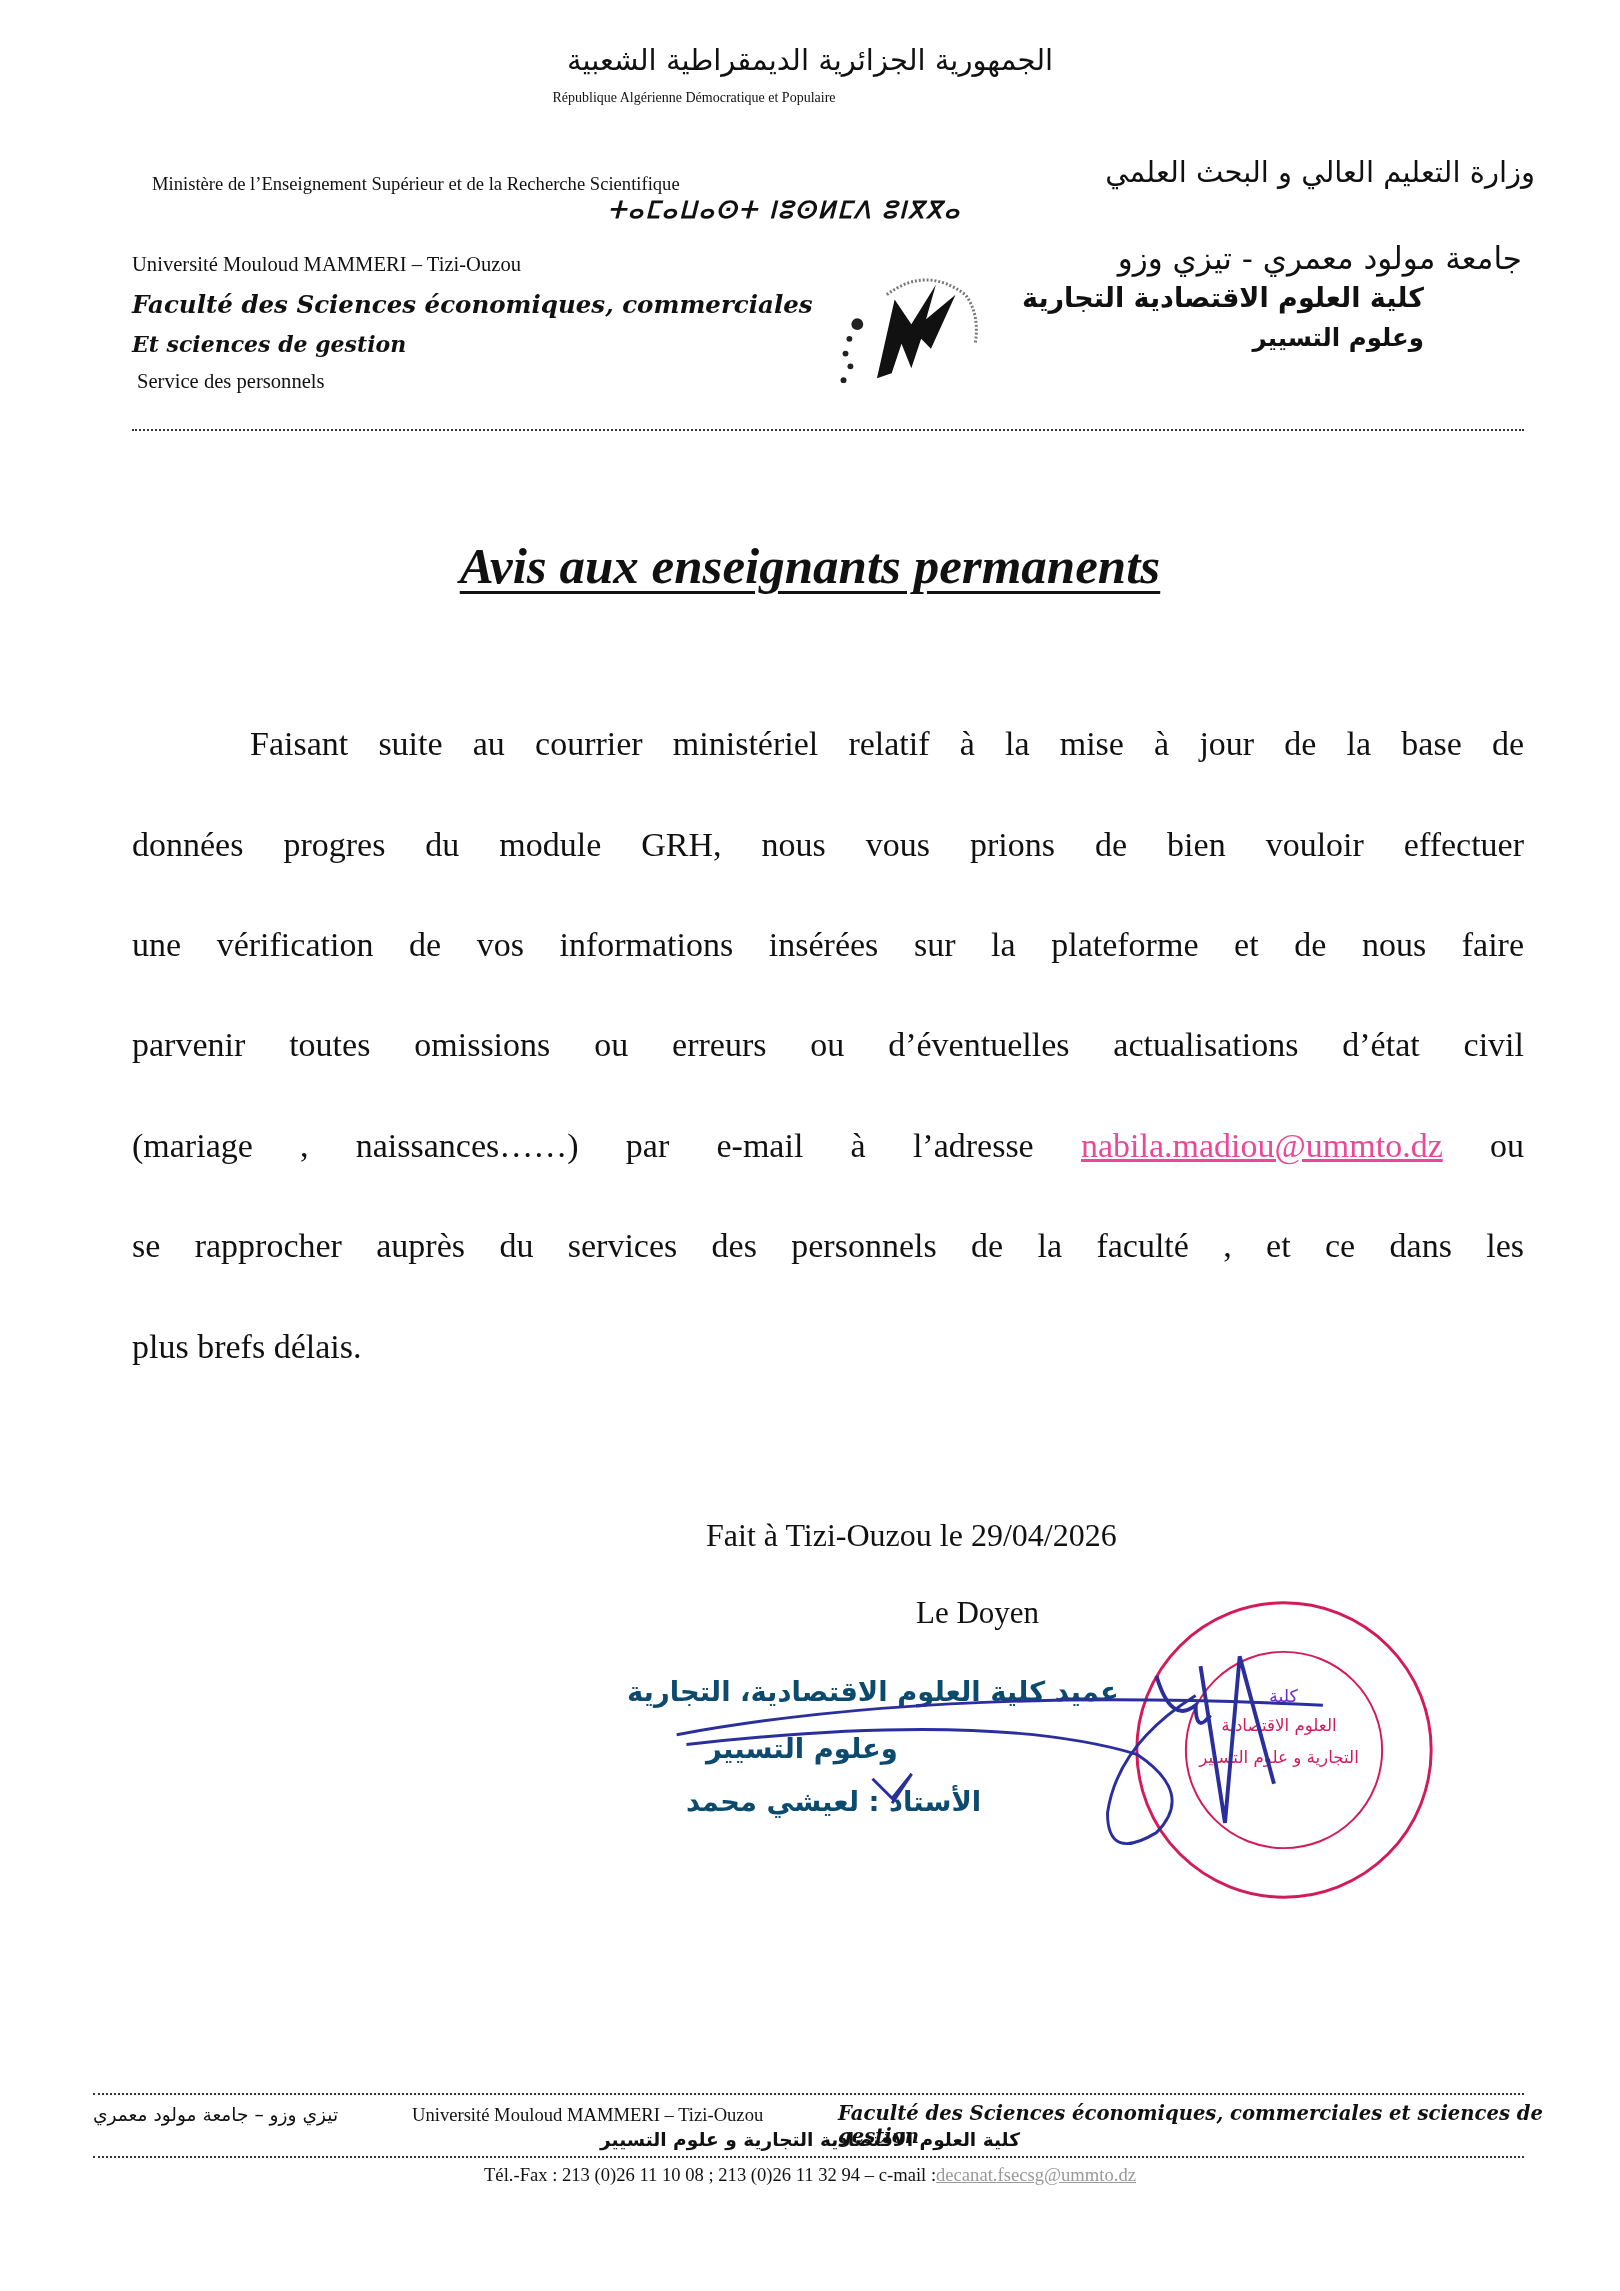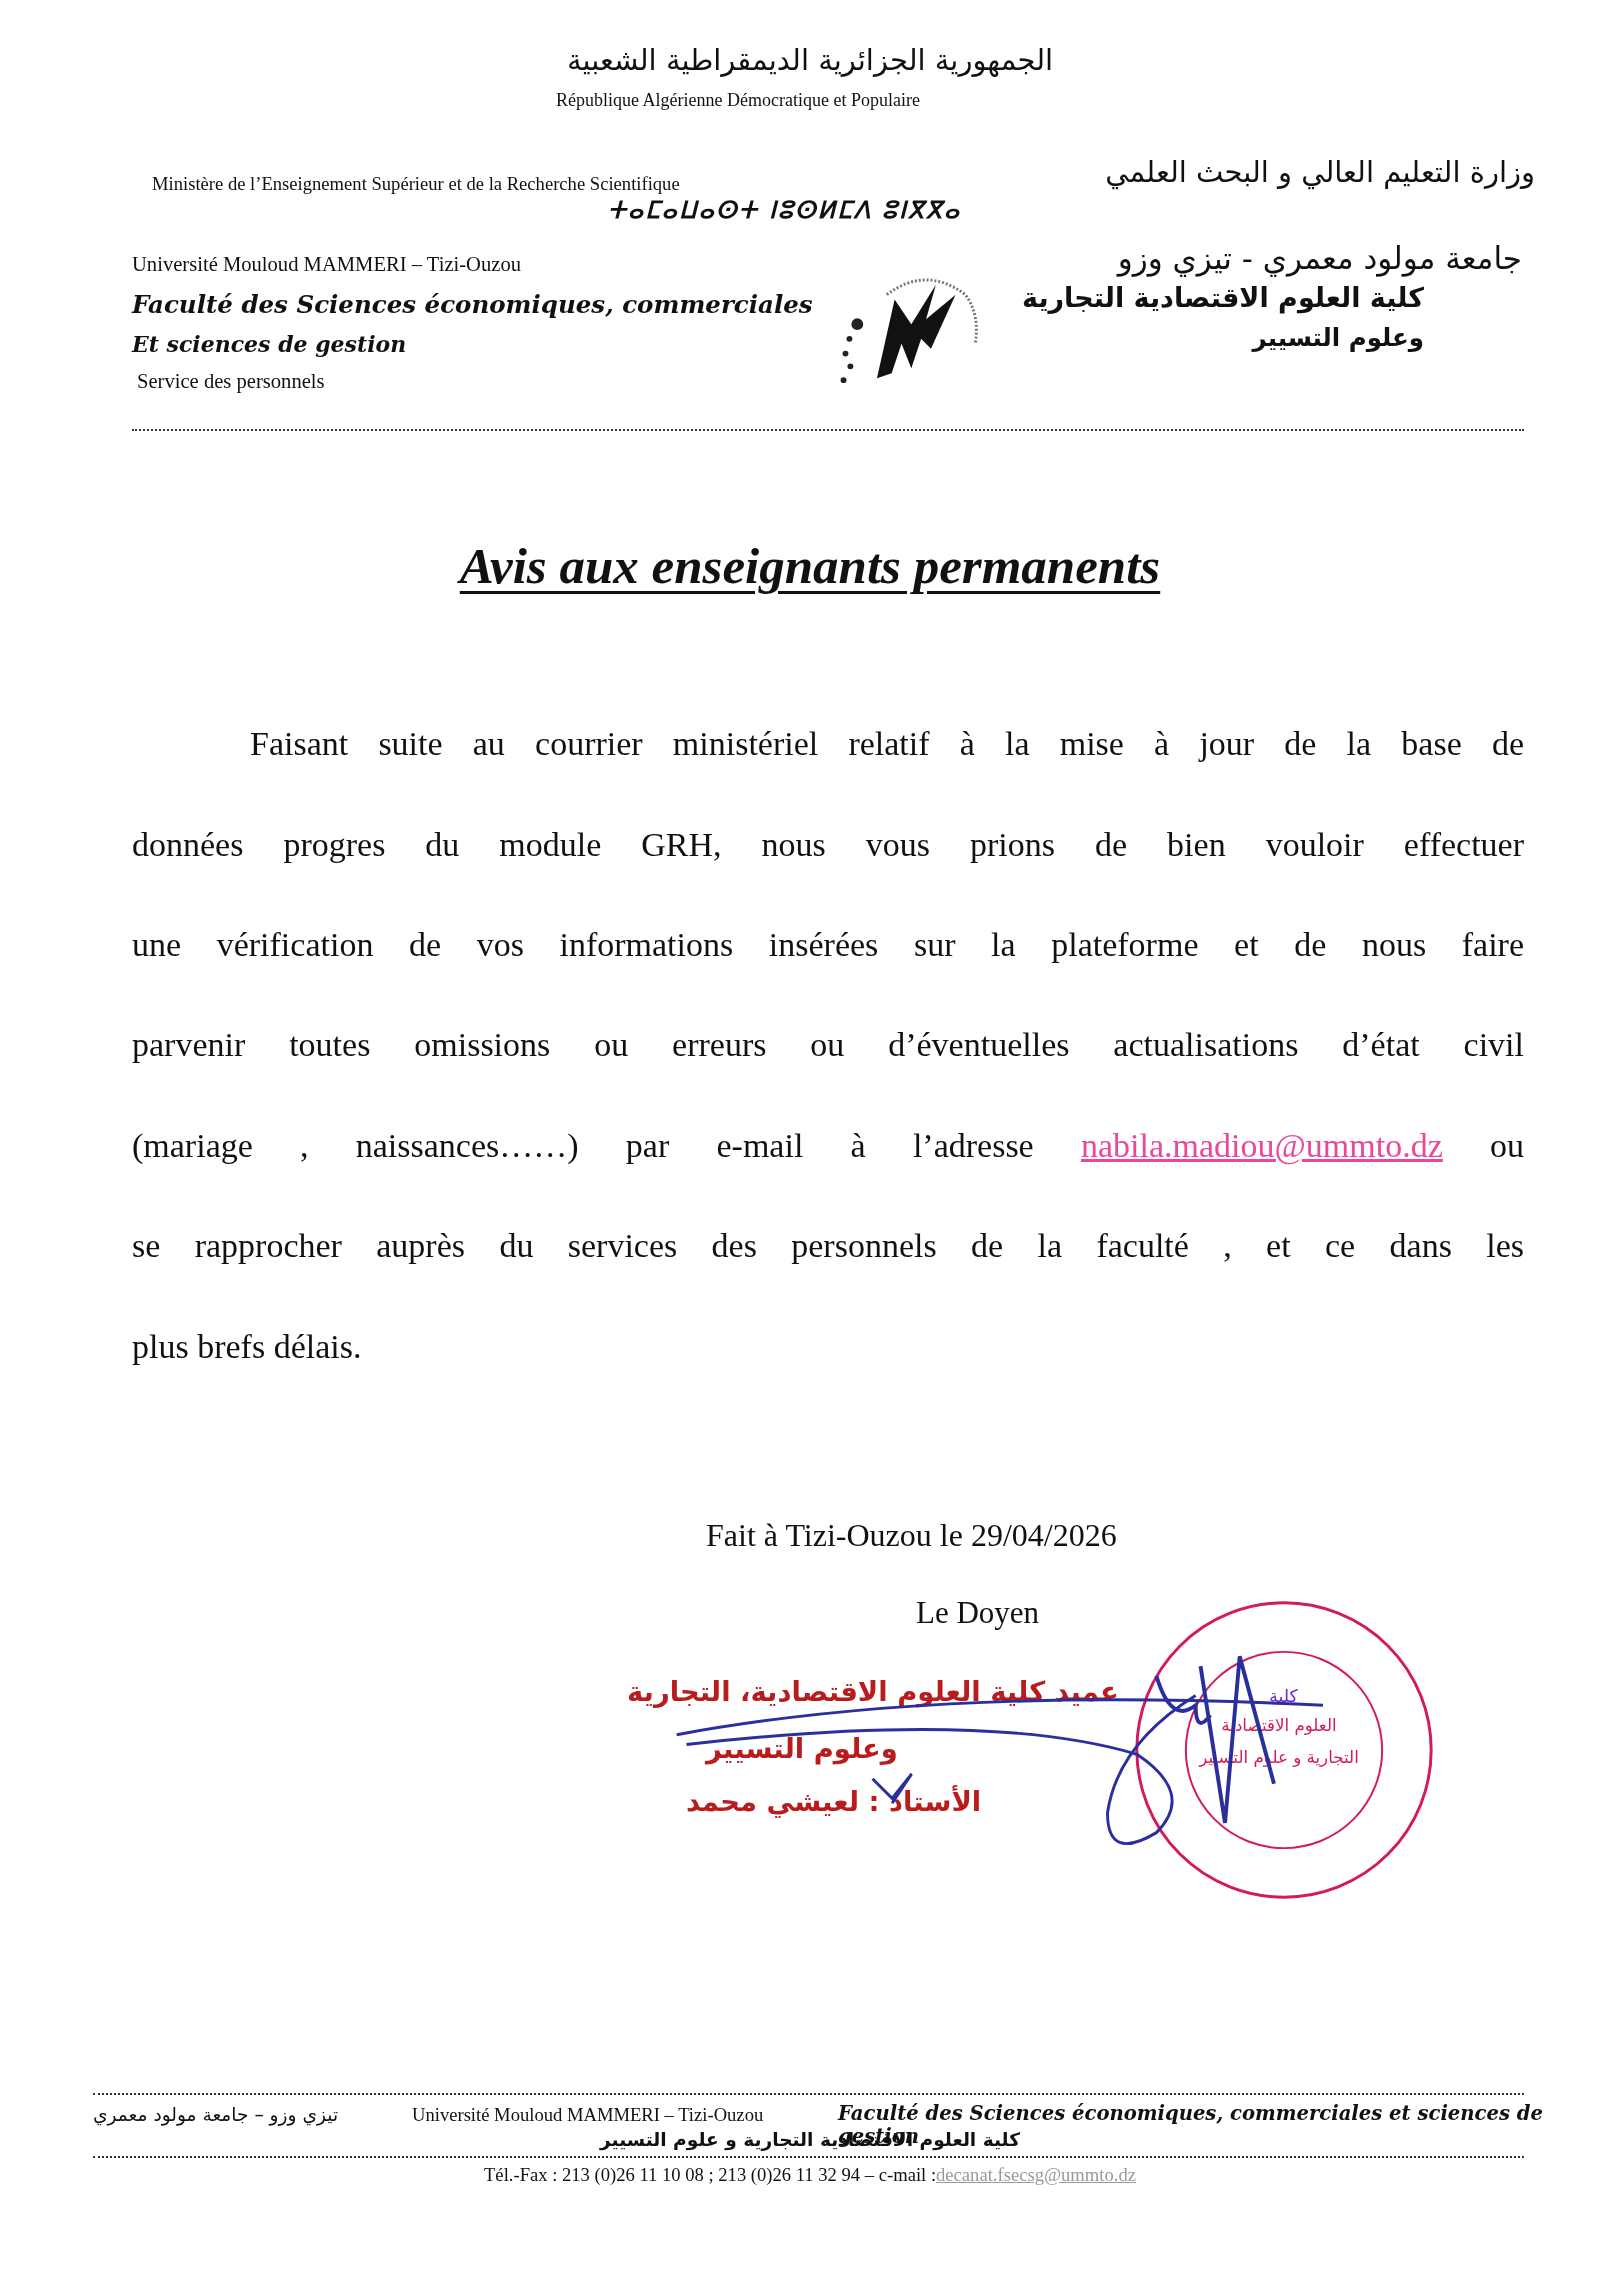--- a/index.html
+++ b/index.html
@@ -1,41 +1,41 @@
 <!DOCTYPE html>
 <html><head>
 <meta charset="utf-8">
 <style>
   html, body { margin: 0; padding: 0; background: #ffffff; }
   body { width: 1620px; height: 2292px; position: relative; overflow: hidden; color: #111; font-family: "Liberation Serif", serif; }
   .abs { position: absolute; }
   .ar { direction: rtl; font-family: "DejaVu Sans", sans-serif; }
   .header-ar-top { left: 0; width: 1620px; top: 43px; font-size: 29px; text-align: center; letter-spacing: 1px; }
-  .header-fr-top { left: 0; width: 1388px; top: 90px; font-size: 18px; text-align: center; padding-left: 44px; }
+  .header-fr-top { left: 0; width: 1388px; top: 90px; font-size: 14px; text-align: center; }
   .ministry-fr { left: 152px; top: 173px; font-size: 18.6px; }
   .ministry-ar { right: 85px; top: 155px; font-size: 29px; }
   .tifinagh { left: 608px; top: 196px; font-size: 23.5px; font-weight: bold; font-style: italic; font-family: "DejaVu Sans", sans-serif; letter-spacing: 2px; }
   .univ-fr { left: 132px; top: 253px; font-size: 20.6px; }
   .faculty-fr { left: 132px; top: 290px; font-size: 24.5px; font-style: italic; font-weight: bold; font-family: "DejaVu Serif", serif; }
   .faculty-fr2 { left: 132px; top: 331px; font-size: 22px; font-style: italic; font-weight: bold; font-family: "DejaVu Serif", serif; }
   .service-fr { left: 137px; top: 370px; font-size: 20.6px; }
   .univ-ar { right: 98px; top: 240px; font-size: 31px; }
   .faculty-ar { right: 196px; top: 282px; font-size: 27px; font-weight: bold; }
   .faculty-ar2 { right: 196px; top: 323px; font-size: 24.5px; font-weight: bold; }
   .logo { left: 818px; top: 270px; width: 167px; height: 123px; }
   .dotted-line { border-top: 2.9px dotted #333; }
   .title { left: 0; width: 1620px; top: 537px; text-align: center; }
   .title span { font-size: 51px; font-weight: bold; font-style: italic; text-decoration: underline; text-decoration-thickness: 2.9px; text-underline-offset: 7.8px; font-family: "Liberation Serif", serif; }
   .body-line { left: 132px; width: 1392px; font-size: 34px; text-align: justify; text-align-last: justify; white-space: nowrap; font-family: "Liberation Serif", serif; }
   .body-line.first { left: 250px; width: 1274px; }
   .body-line.last { text-align-last: left; }
   .email-link { text-decoration: underline; color: #ec4899; }
   .place-date { left: 706px; top: 1517px; font-size: 32px; }
   .signer-title { left: 916px; top: 1595px; font-size: 31px; text-align: right; }
-  .stamp-text { left: 627px; font-size: 27.4px; font-weight: bold; color: #b91c1c; font-family: "DejaVu Sans", sans-serif; direction: rtl; }
+  .stamp-text { left: 627px; font-size: 27.4px; font-weight: bold; color: #0c4a6e; font-family: "DejaVu Sans", sans-serif; direction: rtl; }
   .seal { left: 1127px; top: 1593px; width: 314px; height: 314px; }
   .footer-ar-left { left: 93px; top: 2104px; font-size: 18.6px; }
   .footer-univ { left: 412px; top: 2104px; font-size: 18.6px; }
   .footer-faculty { left: 838px; top: 2102px; font-size: 19.6px; font-style: italic; font-weight: bold; font-family: "DejaVu Serif", serif; }
   .footer-ar-faculty { left: 0; width: 1620px; top: 2129px; font-size: 18.6px; font-weight: bold; text-align: center; }
   .footer-contact { left: 0; width: 1620px; top: 2164px; font-size: 18.6px; text-align: center; }
   .footer-email { color: #999; text-decoration: underline; }
 </style>
 </head>
 <body>

